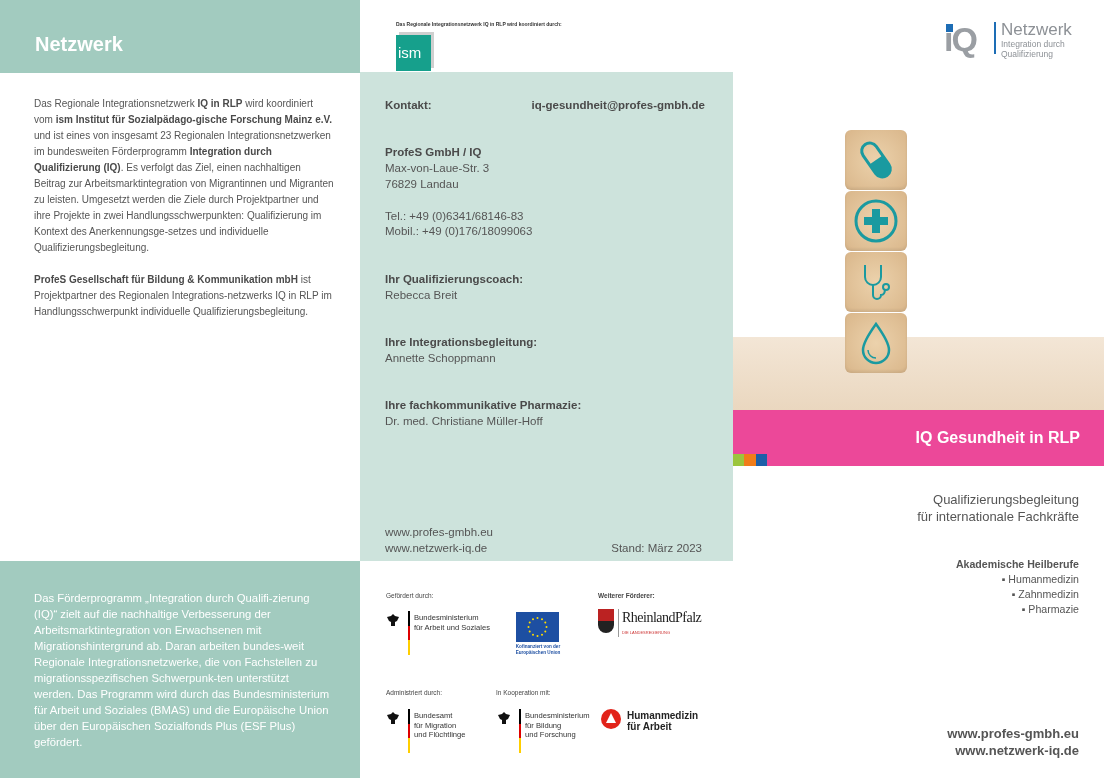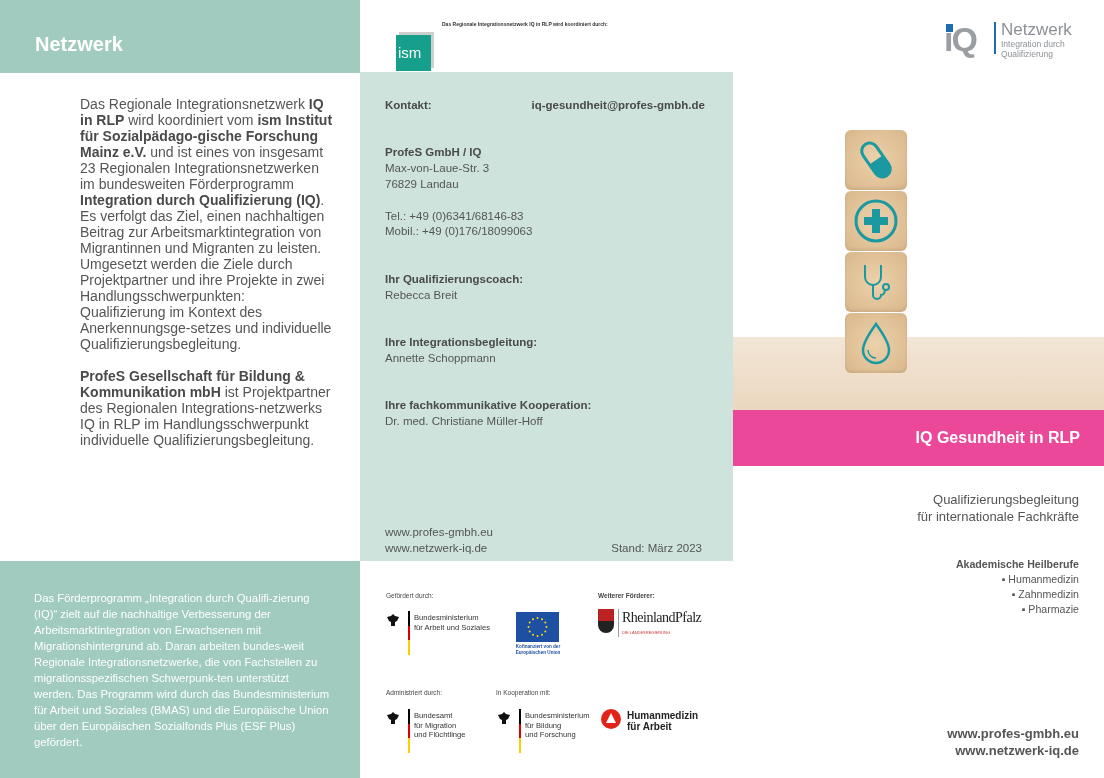--- a/index.html
+++ b/index.html
@@ -1,21 +1,21 @@
 <!DOCTYPE html>
 <html><head>
 <meta charset="utf-8">
 <style>
   * { box-sizing: border-box; margin: 0; padding: 0; }
   body { width: 1104px; height: 778px; background: #ffffff; font-family: "Liberation Sans", sans-serif; color: #4a4a4a; position: relative; overflow: hidden; }
-  .abs { position: absolute; padding-left: 46px; }
+  .abs { position: absolute; }
   
   .left-head { left: 0; top: 0; width: 360px; height: 73px; background: #a2cbbf; }
   .left-head h1 { position: absolute; left: 35px; top: 33px; font-size: 20px; font-weight: bold; color: #ffffff; }
-  .left-body { left: 34px; top: 96px; width: 300px; font-size: 14px; line-height: 16px; color: #555; }
+  .left-body { left: 34px; top: 96px; width: 300px; font-size: 10px; line-height: 16px; color: #555; }
   .left-body p { margin-bottom: 16px; }
   .left-body b { font-weight: bold; color: #4a4a4a; }
   .left-foot { left: 0; top: 561px; width: 360px; height: 217px; background: #a2cbbf; }
   .left-foot p { position: absolute; left: 34px; top: 29px; width: 296px; font-size: 11.3px; line-height: 16px; color: #ffffff; }
 
   
   .coord-label { left: 396px; top: 21px; font-size: 5px; font-weight: bold; color: #333; }
   .ism-logo { left: 396px; top: 32px; width: 35px; height: 36px; }
   .ism-logo .shadow { position: absolute; left: 3px; top: 0; width: 35px; height: 36px; background: #cfcfcf; }
   .ism-logo .box { position: absolute; left: 0; top: 3px; width: 35px; height: 36px; background: #16a08c; color: #fff; font-size: 15px; padding: 9px 0 0 2px; }
@@ -96,21 +96,21 @@
   <div class="row" style="left:25px; top:88px;">Max-von-Laue-Str. 3</div>
   <div class="row" style="left:25px; top:104px;">76829 Landau</div>
   <div class="row" style="left:25px; top:136px;">Tel.: +49 (0)6341/68146-83</div>
   <div class="row" style="left:25px; top:151px;">Mobil.: +49 (0)176/18099063</div>
 
 
   <div class="row bold" style="left:25px; top:199px;">Ihr Qualifizierungscoach:</div>
   <div class="row" style="left:25px; top:215px;">Rebecca Breit</div>
   <div class="row bold" style="left:25px; top:262px;">Ihre Integrationsbegleitung:</div>
   <div class="row" style="left:25px; top:278px;">Annette Schoppmann</div>
-  <div class="row bold" style="left:25px; top:325px;">Ihre fachkommunikative Kooperation:</div>
+  <div class="row bold" style="left:25px; top:325px;">Ihre fachkommunikative Pharmazie:</div>
   <div class="row" style="left:25px; top:341px;">Dr. med. Christiane Müller-Hoff</div>
 
   <div class="row" style="left:25px; top:452px;">www.profes-gmbh.eu</div>
   <div class="row" style="left:25px; top:468px;">www.netzwerk-iq.de</div>
   <div class="row" style="right:31px; top:468px;">Stand: März 2023</div>
 </div>
 
 <div class="fund-label" style="left:386px; top:592px;">Gefördert durch:</div>
 <div class="ministry" style="left:386px; top:611px;">
   <svg class="eagle" viewBox="0 0 14 14">

